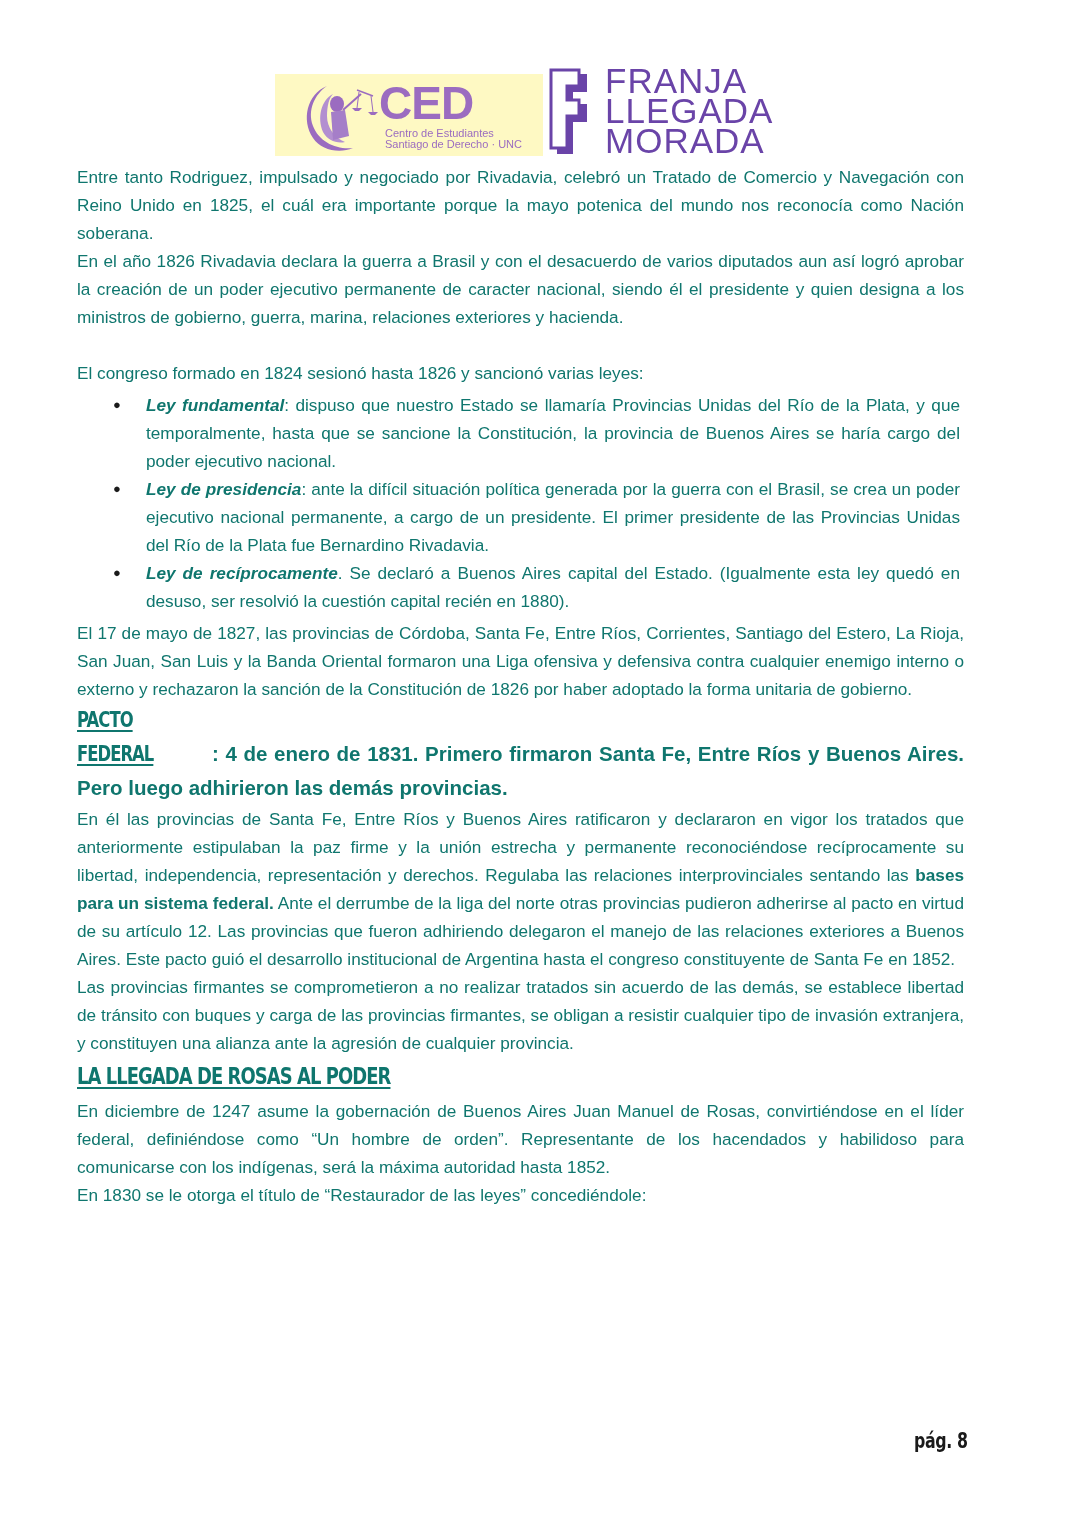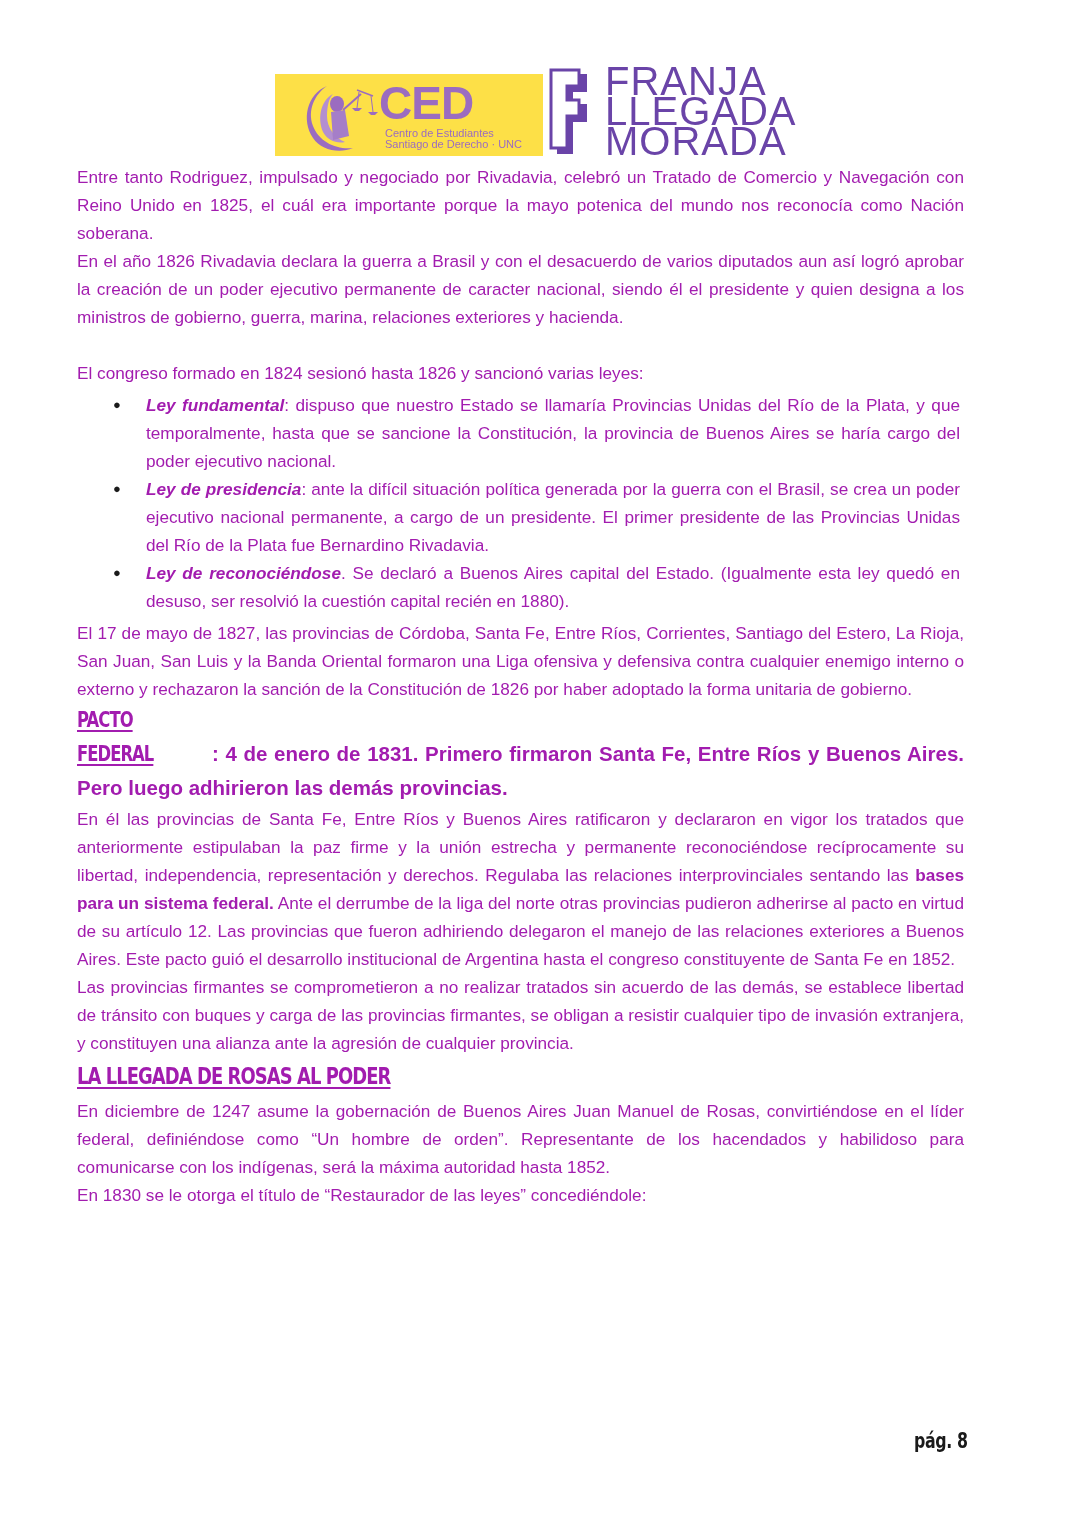--- a/index.html
+++ b/index.html
@@ -1,27 +1,27 @@
 <!DOCTYPE html>
 <html><head>
   <meta charset="utf-8">
   <style>
     html, body { margin: 0; padding: 0; background: #ffffff; }
     body { width: 1080px; height: 1525px; position: relative; overflow: hidden; font-family: "Liberation Sans", "DejaVu Sans", sans-serif; color: #1a1a1a; }
     .header { position: absolute; left: 275px; top: 72px; width: 510px; height: 88px; }
-    .ced-block { position: absolute; left: 0; top: 2px; width: 268px; height: 82px; background: #fde047; }
+    .ced-block { position: absolute; left: 0; top: 2px; width: 268px; height: 82px; background: #fef9c3; }
     .ced-emblem { position: absolute; left: 22px; top: 6px; width: 82px; height: 74px; }
     .ced-title { position: absolute; left: 104px; top: 4px; font-family: "Liberation Sans", sans-serif; font-weight: bold; font-size: 46px; color: #9b6cc0; letter-spacing: -1px; line-height: 50px; }
     .ced-sub { position: absolute; left: 110px; top: 54px; font-family: "Liberation Sans", sans-serif; font-size: 11px; line-height: 11px; color: #9b6cc0; }
     .fm-block { position: absolute; left: 272px; top: -6px; width: 240px; height: 94px; }
     .fm-f { position: absolute; left: 0; top: 2px; width: 46px; height: 88px; }
-    .fm-text { position: absolute; left: 58px; top: 0; font-family: "Liberation Sans", sans-serif; font-size: 40px; line-height: 30px; color: #6a44a8; letter-spacing: 1px; }
+    .fm-text { position: absolute; left: 58px; top: 0; font-family: "Liberation Sans", sans-serif; font-size: 35px; line-height: 30px; color: #6a44a8; letter-spacing: 1px; }
     .fm-text div { white-space: nowrap; }
 
-    .content { position: absolute; left: 77px; top: 163px; width: 887px; font-family: "Liberation Sans", "DejaVu Sans", sans-serif; font-size: 17.2px; line-height: 28px; color: #a21caf; }
+    .content { position: absolute; left: 77px; top: 163px; width: 887px; font-family: "Liberation Sans", "DejaVu Sans", sans-serif; font-size: 17.2px; line-height: 28px; color: #0f766e; }
     .content p { margin: 0; text-align: justify; }
     .gap { height: 28px; }
     ul.laws { margin: 4px; padding: 0 0 0 65px; list-style: none; }
     ul.laws li { position: relative; text-align: justify; }
     ul.laws li::before { content: "●"; position: absolute; left: -33px; top: 0; font-size: 13px; color: #1a1a1a; }
     .law-name { font-weight: bold; font-style: italic; }
     .pacto-head { margin-top: 30px; font-size: 20.5px; line-height: 34px; font-weight: bold; text-align: justify; }
     .section-title { font-family: "DejaVu Sans", sans-serif; font-weight: bold; font-size: 21px; text-decoration: underline; text-decoration-thickness: 2px; text-underline-offset: 3px; letter-spacing: -1.2px; transform: scaleX(0.78); display: inline-block; transform-origin: left center; }
     .pacto-title-wrap { display: inline-block; width: 135px; }
     .rosas-head { margin-top: 44px; line-height: 38px; }
@@ -66,21 +66,21 @@
 </div>
 
 <div class="content">
   <p>Entre tanto Rodriguez, impulsado y negociado por Rivadavia, celebró un Tratado de Comercio y Navegación con Reino Unido en 1825, el cuál era importante porque la mayo potenica del mundo nos reconocía como Nación soberana.</p>
   <p>En el año 1826 Rivadavia declara la guerra a Brasil y con el desacuerdo de varios diputados aun así logró aprobar la creación de un poder ejecutivo permanente de caracter nacional, siendo él el presidente y quien designa a los ministros de gobierno, guerra, marina, relaciones exteriores y hacienda.</p>
   <div class="gap"></div>
   <p>El congreso formado en 1824 sesionó hasta 1826 y sancionó varias leyes:</p>
   <ul class="laws">
     <li><span class="law-name">Ley fundamental</span><span>: dispuso que nuestro Estado se llamaría Provincias Unidas del Río de la Plata, y que temporalmente, hasta que se sancione la Constitución, la provincia de Buenos Aires se haría cargo del poder ejecutivo nacional.</span></li>
     <li><span class="law-name">Ley de presidencia</span><span>: ante la difícil situación política generada por la guerra con el Brasil, se crea un poder ejecutivo nacional permanente, a cargo de un presidente. El primer presidente de las Provincias Unidas del Río de la Plata fue Bernardino Rivadavia.</span></li>
-    <li><span class="law-name">Ley de reconociéndose</span><span>. Se declaró a Buenos Aires capital del Estado. (Igualmente esta ley quedó en desuso, ser resolvió la cuestión capital recién en 1880).</span></li>
+    <li><span class="law-name">Ley de recíprocamente</span><span>. Se declaró a Buenos Aires capital del Estado. (Igualmente esta ley quedó en desuso, ser resolvió la cuestión capital recién en 1880).</span></li>
   </ul>
   <p>El 17 de mayo de 1827, las provincias de Córdoba, Santa Fe, Entre Ríos, Corrientes, Santiago del Estero, La Rioja, San Juan, San Luis y la Banda Oriental formaron una Liga ofensiva y defensiva contra cualquier enemigo interno o externo y rechazaron la sanción de la Constitución de 1826 por haber adoptado la forma unitaria de gobierno.</p>
 
   <p class="pacto-head"><span class="pacto-title-wrap"><span class="section-title">PACTO FEDERAL</span></span><span>: </span><span>4 de enero de 1831. Primero firmaron Santa Fe, Entre Ríos y Buenos Aires. Pero luego adhirieron las demás provincias.</span></p>
   <p><span>En él las provincias de Santa Fe, Entre Ríos y Buenos Aires ratificaron y declararon en vigor los tratados que anteriormente estipulaban la paz firme y la unión estrecha y permanente reconociéndose recíprocamente su libertad, independencia, representación y derechos. Regulaba las relaciones interprovinciales sentando las </span><span class="bold">bases para un sistema federal.</span><span> Ante el derrumbe de la liga del norte otras provincias pudieron adherirse al pacto en virtud de su artículo 12. Las provincias que fueron adhiriendo delegaron el manejo de las relaciones exteriores a Buenos Aires. Este pacto guió el desarrollo institucional de Argentina hasta el congreso constituyente de Santa Fe en 1852.</span></p>
   <p>Las provincias firmantes se comprometieron a no realizar tratados sin acuerdo de las demás, se establece libertad de tránsito con buques y carga de las provincias firmantes, se obligan a resistir cualquier tipo de invasión extranjera, y constituyen una alianza ante la agresión de cualquier provincia.</p>
 
   <p class="rosas-head"><span class="section-title">LA LLEGADA DE ROSAS AL PODER</span></p>
   <p>En diciembre de 1247 asume la gobernación de Buenos Aires Juan Manuel de Rosas, convirtiéndose en el líder federal, definiéndose como “Un hombre de orden”. Representante de los hacendados y habilidoso para comunicarse con los indígenas, será la máxima autoridad hasta 1852.</p>
   <p>En 1830 se le otorga el título de “Restaurador de las leyes” concediéndole:</p>

